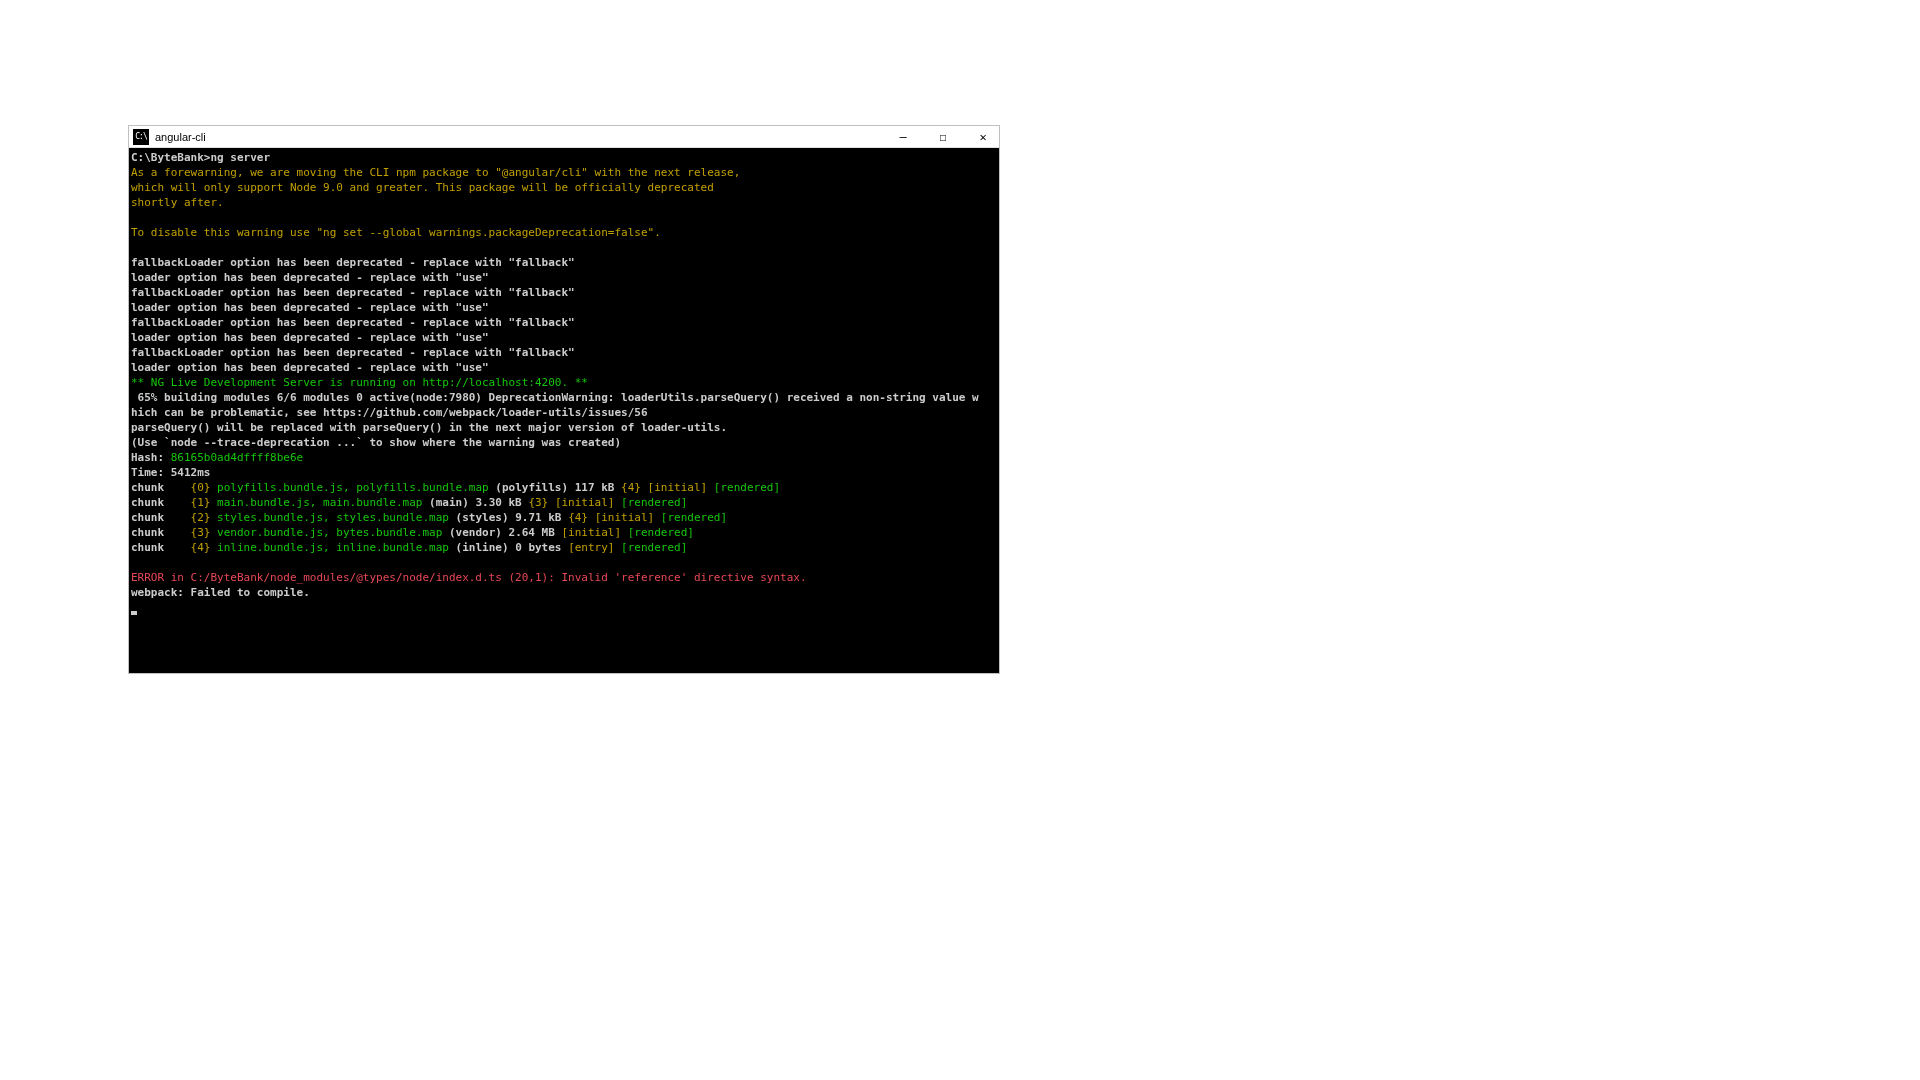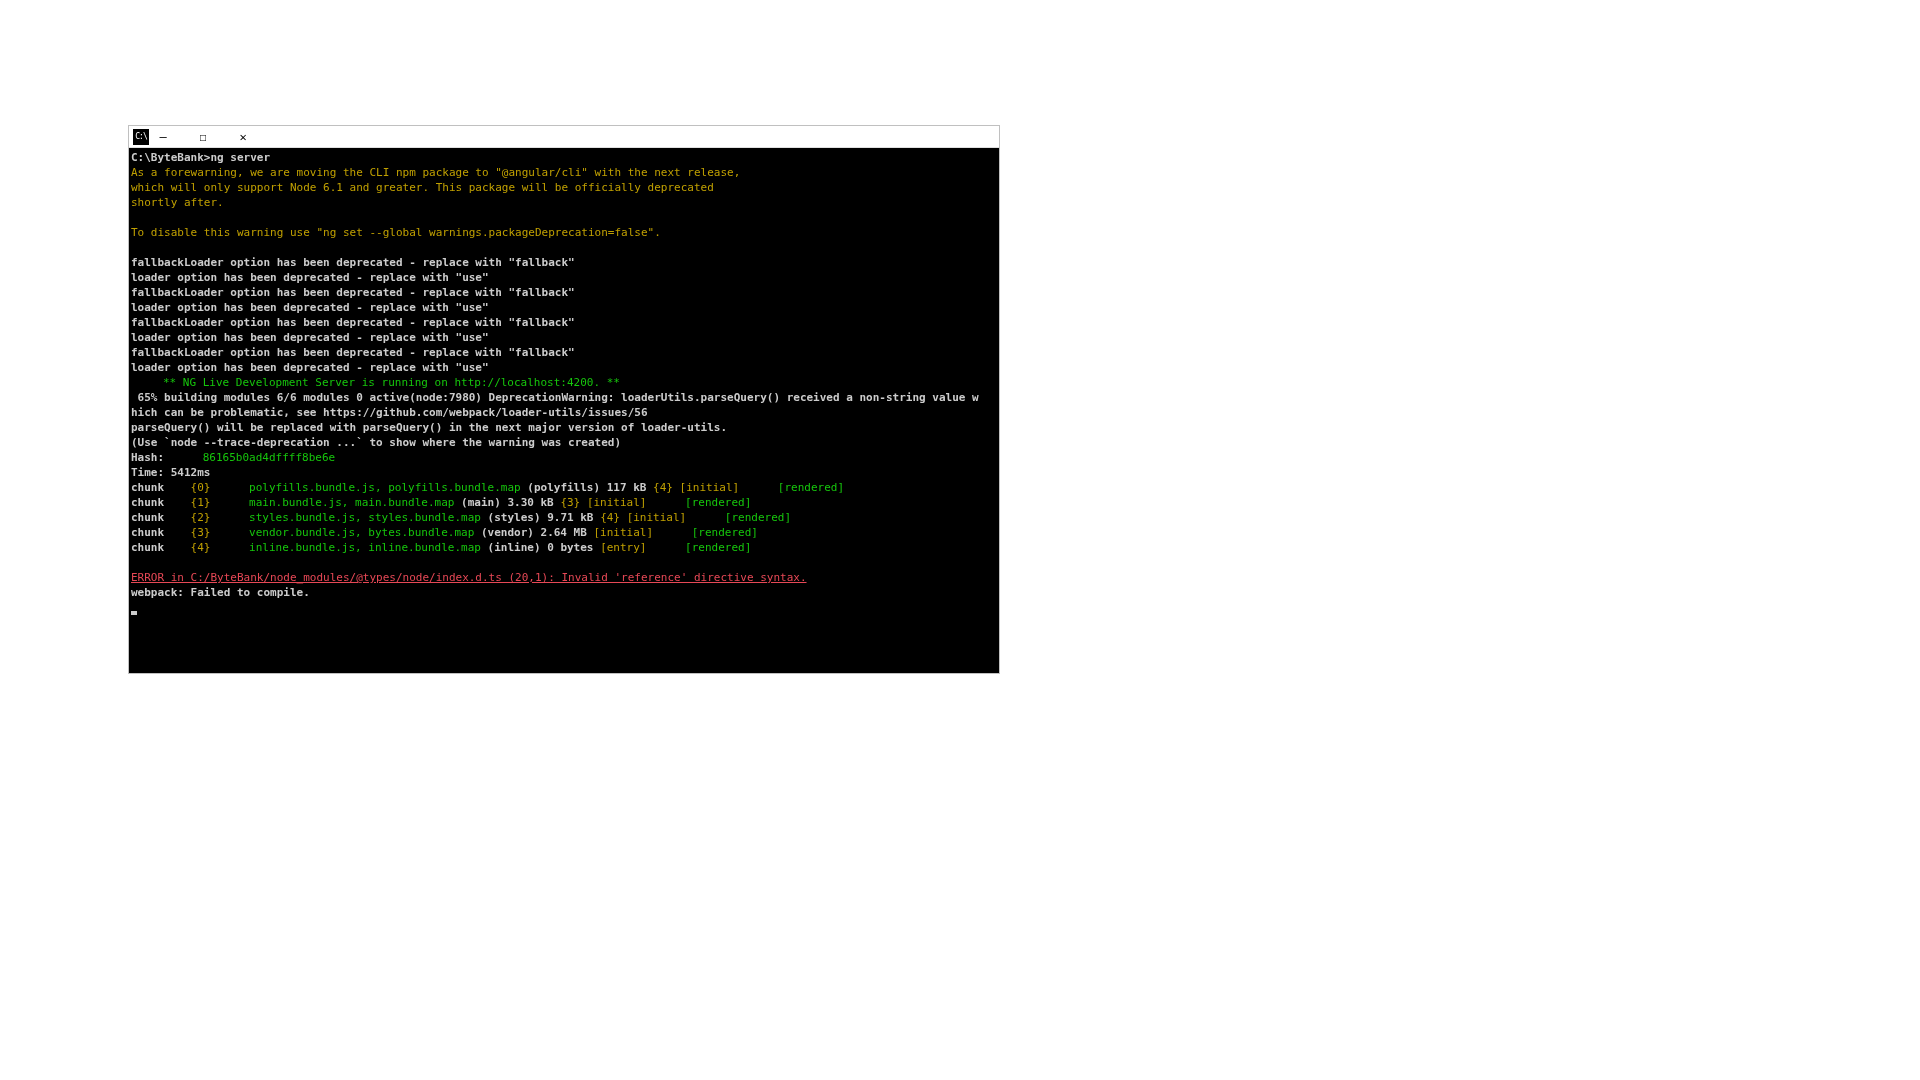--- a/index.html
+++ b/index.html
@@ -67,48 +67,49 @@
       background: #000000;
       color: #cccccc;
       padding: 2px;
       font-size: 11px;
       line-height: 15px;
       white-space: pre;
       min-height: 525px;
       overflow: hidden;
     }
     .yellow { color: #c0a000; }
-    .green { color: #16c60c; margin-left: 32px; }
-    .red { color: #e74856; text-decoration: underline; }
+    .green { color: #16c60c; }
+    .red { color: #e74856; }
     .white { color: #cccccc; font-weight: bold; }
     .cursor-blink {
       display: inline-block;
       width: 6px;
       height: 4px;
       background: #cccccc;
       vertical-align: bottom;
     }
   </style>
 </head>
 <body>
 
 <div class="window">
   <div class="titlebar">
     <div class="titlebar-icon">
         <span>C:\</span>
       </div>
+    <div class="titlebar-text">angular-cli</div>
     <div class="window-controls">
       <div class="window-btn">—</div>
       <div class="window-btn">☐</div>
       <div class="window-btn">✕</div>
     </div>
   </div>
   <div class="terminal"><span class="white">C:\ByteBank&gt;</span><span class="white">ng server</span>
 <span class="yellow">As a forewarning, we are moving the CLI npm package to "@angular/cli" with the next release,</span>
-<span class="yellow">which will only support Node 6.1 and greater. This package will be officially deprecated</span>
+<span class="yellow">which will only support Node 9.0 and greater. This package will be officially deprecated</span>
 <span class="yellow">shortly after.</span>
 
 <span class="yellow">To disable this warning use "ng set --global warnings.packageDeprecation=false".</span>
 
 <span class="white">fallbackLoader option has been deprecated - replace with "fallback"</span>
 <span class="white">loader option has been deprecated - replace with "use"</span>
 <span class="white">fallbackLoader option has been deprecated - replace with "fallback"</span>
 <span class="white">loader option has been deprecated - replace with "use"</span>
 <span class="white">fallbackLoader option has been deprecated - replace with "fallback"</span>
 <span class="white">loader option has been deprecated - replace with "use"</span>

